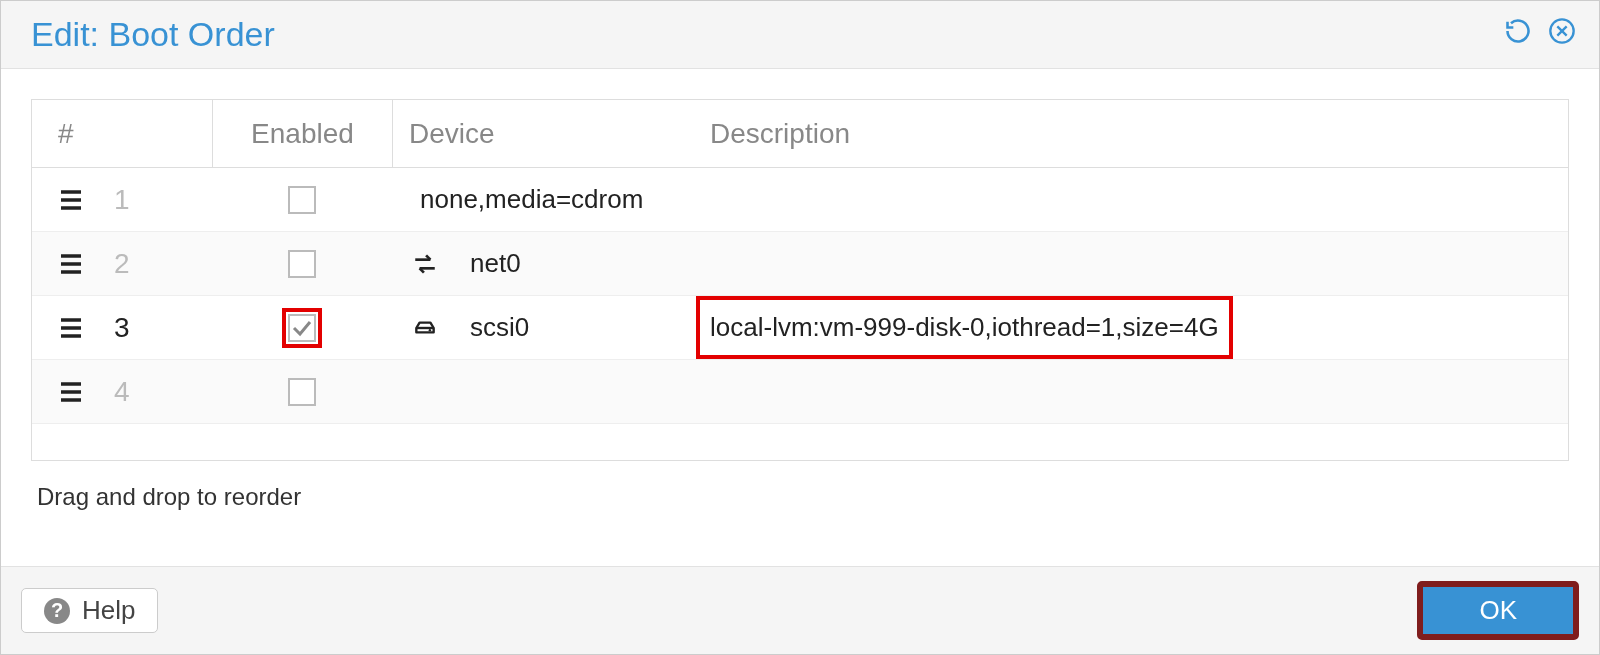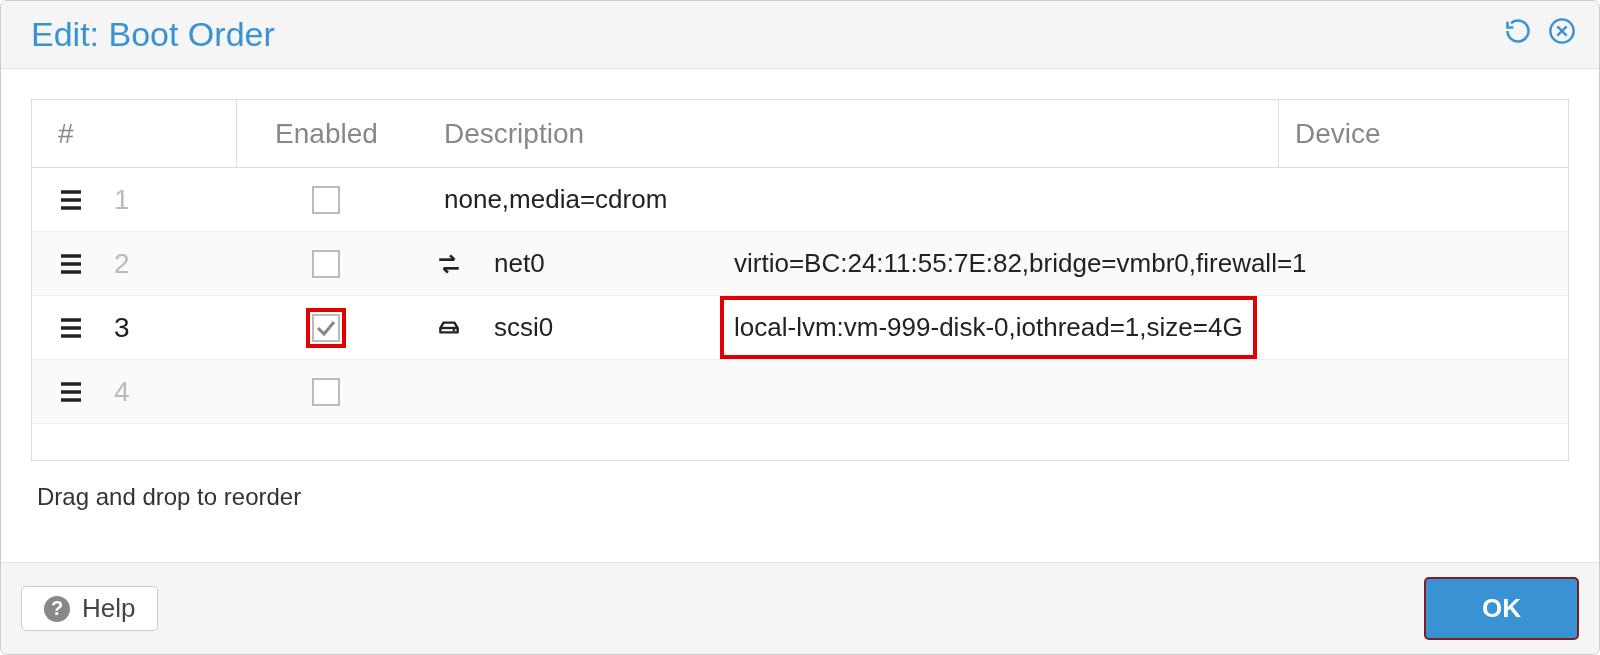--- a/index.html
+++ b/index.html
@@ -7,21 +7,21 @@
     margin: 0; padding: 0;
     font-family: "Helvetica Neue", Helvetica, Arial, sans-serif;
     font-size: 26px;
     background: #fff;
     color: #444;
   }
   .dialog {
     width: 1600px;
     height: 655px;
     border: 1px solid #ccc;
-    border-radius: 7px;
+    border-radius: 0;
     overflow: hidden;
     display: flex;
     flex-direction: column;
     background: #fff;
   }
   .titlebar {
     display: flex;
     align-items: center;
     padding: 14px 22px 14px 30px;
     background: #f5f5f5;
@@ -79,21 +79,21 @@
   .row.spacer {
     border-bottom: none;
     min-height: 36px;
   }
   .cell {
     display: flex;
     align-items: center;
     padding: 0 16px;
   }
   .col-order   { width: 180px; gap: 30px; padding-left: 26px;}
-  .col-enabled { width: 180px; justify-content: center; margin-left: 24px; }
+  .col-enabled { width: 180px; justify-content: center; }
   .col-device  { width: 290px; gap: 28px; }
   .col-desc    { flex: 1; padding-left: 28px;}
 
   .drag-handle {
     color: #222;
     display: inline-flex;
   }
   .order-num {
     font-size: 28px;
   }
@@ -158,26 +158,25 @@
     width: 26px; height: 26px;
     background: #888; color: #fff;
     border-radius: 50%;
     display: inline-flex; align-items:center; justify-content:center;
     font-size: 20px; font-weight: bold;
   }
   .spacer { flex: 1; }
   .ok-btn {
     background: #3892d4;
     color: #fff;
-    border: 2px solid #7f1d1d;
+    border: 6px solid #7f1d1d;
     border-radius: 5px;
-    padding: 14px 56px;
+    padding: 8px 56px;
     font-size: 26px;
     cursor: pointer;
-    font-weight: bold;
   }
 </style>
 </head>
 <body>
 
 <div class="dialog">
 
   <div class="titlebar">
     <div class="title">Edit: Boot Order</div>
     <div class="titlebar-icons">
@@ -199,22 +198,22 @@
       </div>
     </div>
   </div>
 
   <div class="body">
     <div class="grid">
 
       <div class="row header">
         <div class="cell col-order">#</div>
         <div class="cell col-enabled">Enabled</div>
+        <div class="cell col-device">Device</div>
         <div class="cell col-desc">Description</div>
-        <div class="cell col-device">Device</div>
       </div>
 
       <div id="rows-container">
           <div class="row">
     <div class="cell col-order">
       <span class="drag-handle">
         <svg width="26" height="24" viewBox="0 0 24 24">
                   <use href="#icon-drag"></use>
                 </svg>
       </span>
@@ -243,23 +242,20 @@
         
       </span>
     </div>
     <div class="cell col-device">
       <span class="device-icon">
         <svg width="30" height="26" viewBox="0 0 24 24">
                   <use href="#icon-net"></use>
                 </svg>
       </span>
       <span class="device-name">net0</span>
-    </div>
-    <div class="cell col-desc">
-      <span class="desc-text ">virtio=BC:24:11:55:7E:82,bridge=vmbr0,firewall=1</span>
     </div>
   </div>
           <div class="row">
     <div class="cell col-order">
       <span class="drag-handle">
         <svg width="26" height="24" viewBox="0 0 24 24">
                   <use href="#icon-drag"></use>
                 </svg>
       </span>
       <span class="order-num enabled">3</span>

